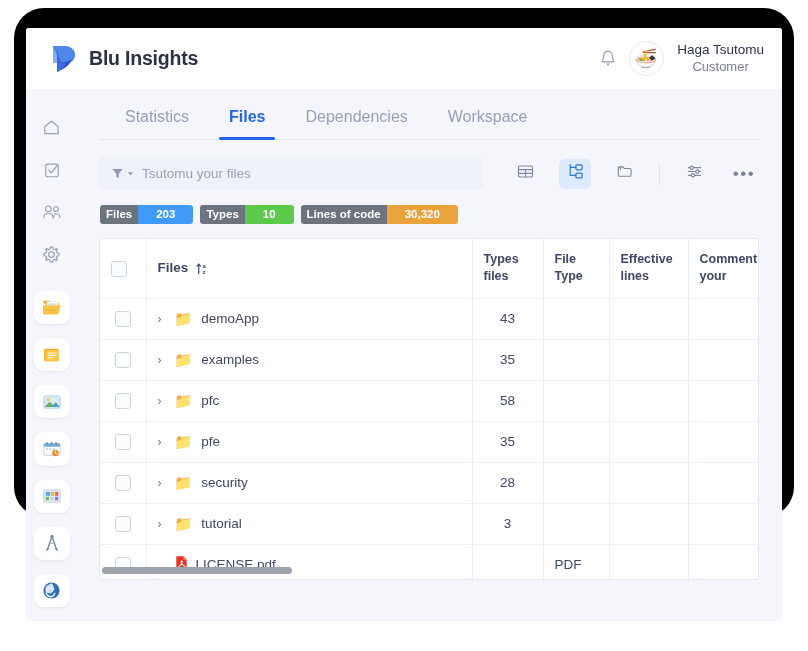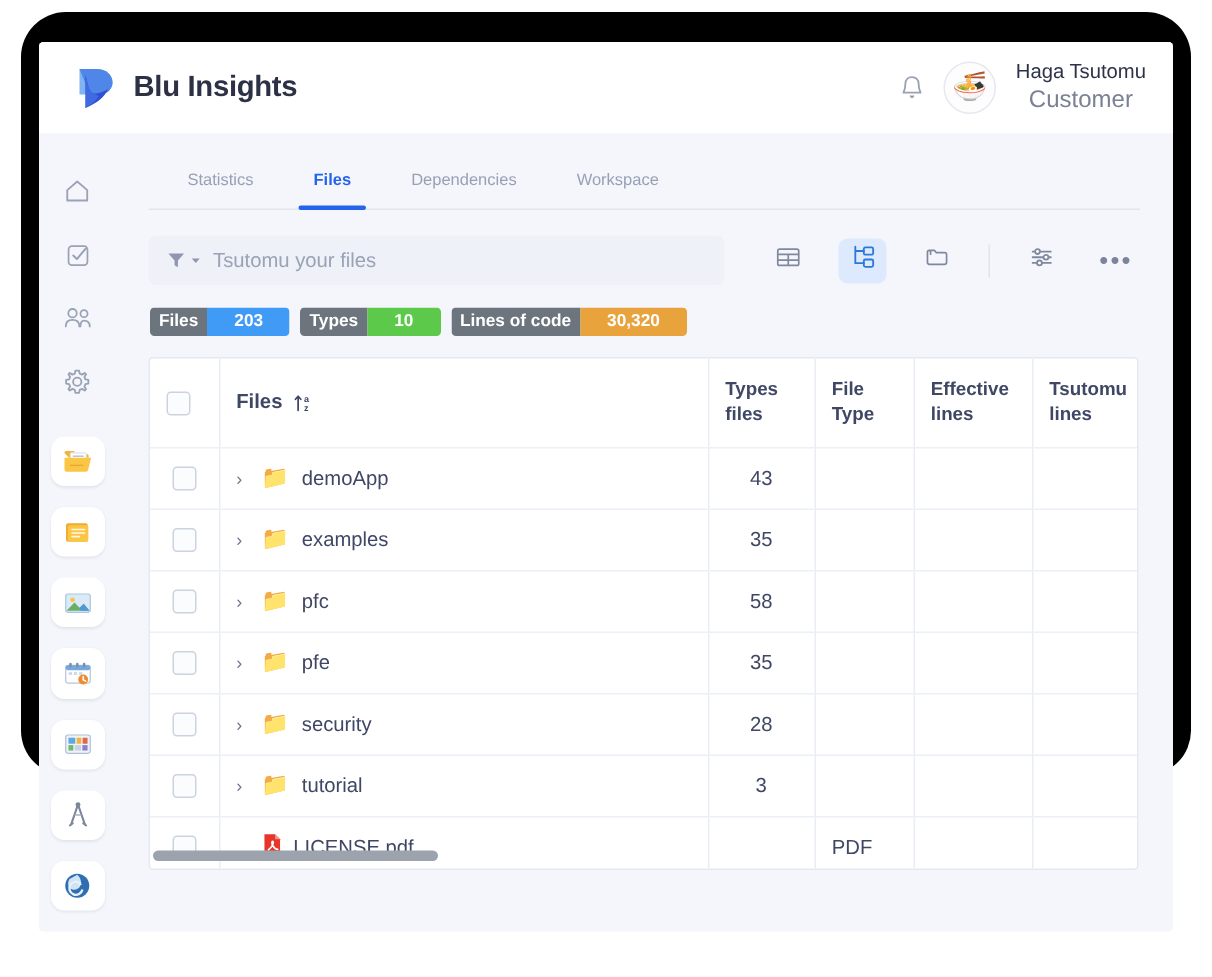--- a/index.html
+++ b/index.html
@@ -74,21 +74,21 @@
     border: 1px solid #e6e8ef;
     display: flex;
     align-items: center;
     justify-content: center;
     overflow: hidden;
     font-size: 19px;
     line-height: 1;
   }
   .user-meta { display: flex; flex-direction: column; line-height: 1.25; text-align: center; }
   .user-name { font-size: 13.5px; color: #2d3249; }
-  .user-role { font-size: 16px; color: #7b8094; }
+  .user-role { font-size: 13px; color: #7b8094; }
 
   
   .sidebar {
     position: absolute;
     left: 0; top: 61px;
     width: 51px;
     height: 532px;
     background: #f4f6fb;
     display: flex;
     flex-direction: column;
@@ -128,21 +128,21 @@
   
   .tabs {
     display: flex;
     align-items: flex-end;
     gap: 0;
     height: 50px;
     border-bottom: 1px solid #e2e6ef;
     padding-left: 6px;
   }
   .tab {
-    font-size: 11px;
+    font-size: 16px;
     color: #97a0b5;
     padding: 0 20px 13px 20px;
     position: relative;
     white-space: nowrap;
   }
   .tab.active { color: #2563eb; font-weight: bold; }
   .tab.active:after {
     content: "";
     position: absolute;
     left: 10px; right: 10px; bottom: -1px;
@@ -575,21 +575,21 @@
                     <path d="M4 13.4 L4 3.4 M4 3.4 L2.1 5.5 M4 3.4 L5.9 5.5" stroke="#3f4765" stroke-width="1.25" fill="none" stroke-linecap="round" stroke-linejoin="round"></path>
                     <text x="8.1" y="7.3" font-family="Liberation Sans, sans-serif" font-size="6.4" fill="#3f4765">a</text>
                     <text x="8.1" y="14.2" font-family="Liberation Sans, sans-serif" font-size="6.4" fill="#3f4765">z</text>
                   </svg>
                 </span>
               </span>
             </th>
             <th><span>Types files</span></th>
             <th><span>File Type</span></th>
             <th><span>Effective lines</span></th>
-            <th><span>Tsutomu lines</span></th>
+            <th><span>Comment your</span></th>
           </tr>
         </thead>
         <tbody>
 
           <tr>
             <td class="chk-cell"><span class="chk"></span></td>
             <td>
               <span class="name-cell">
                 <span class="chevron">›</span>
                 <span class="ficon">📁</span>

